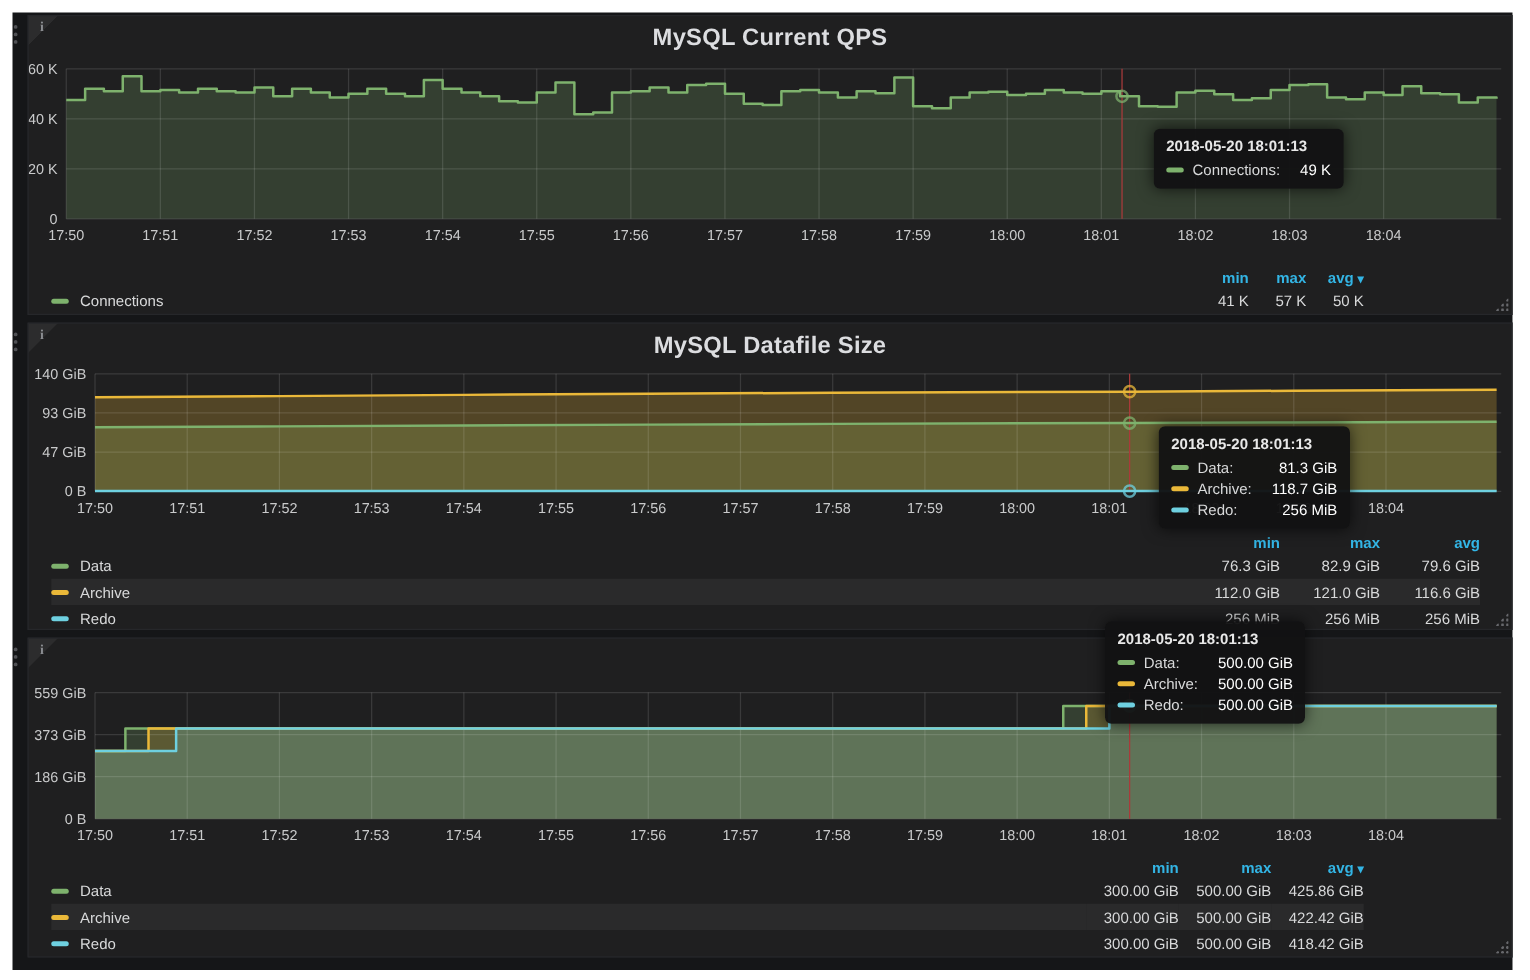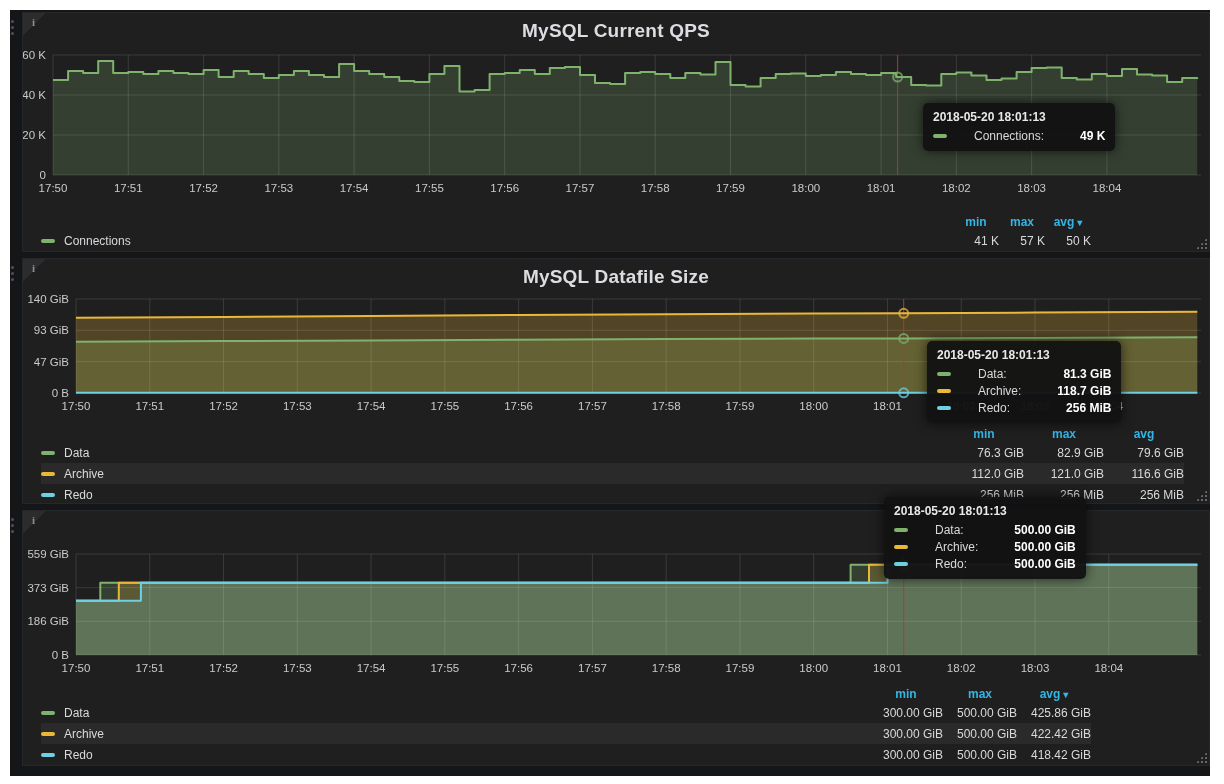--- a/index.html
+++ b/index.html
@@ -12,33 +12,33 @@
   .p2{top:500px;height:256px;}
   .panel-title{position:absolute;left:0;right:0;top:7px;text-align:center;font-size:19px;font-weight:bold;
                color:#dcdde0;letter-spacing:.2px;cursor:pointer;}
   .corner-info{position:absolute;left:0;top:0;width:24px;height:24px;
                background:linear-gradient(135deg, rgba(255,255,255,0.06) 0%, rgba(255,255,255,0.06) 47%, transparent 48%);}
   .corner-info .glyph{position:absolute;left:9px;top:3px;font-size:11px;font-weight:bold;color:#8b8d91;
                       font-family:"Liberation Serif",serif;}
   .chart-svg{position:absolute;left:0;top:0;}
   .legend-wrap{position:absolute;}
   table.legend{width:100%;border-collapse:collapse;table-layout:fixed;font-size:12px;color:#d8d9da;}
-  table.legend th{font-weight:bold;color:#33b5e5;height:17px;padding:0;cursor:pointer;}
+  table.legend th{font-weight:bold;color:#33b5e5;text-align:right;height:17px;padding:0;cursor:pointer;}
   table.legend th.namecol{text-align:left;}
   table.legend td{height:21px;padding:0;text-align:right;}
   table.legend td.name{text-align:left;white-space:nowrap;cursor:pointer;}
   table.legend tbody tr:nth-child(even){background:rgba(255,255,255,0.05);}
   .dash{display:inline-block;width:14px;height:4px;border-radius:2px;margin-right:9px;vertical-align:2px;}
   .caret{color:#33b5e5;font-size:10px;margin-left:3px;}
   .tooltip{position:absolute;background:rgba(18,18,19,0.96);border-radius:5px;padding:7px 10px 8px 10px;
            box-shadow:0 0 12px rgba(0,0,0,0.65);z-index:50;font-size:12px;color:#d8d9da;white-space:nowrap;}
   .tt-date{font-weight:bold;color:#e8e8e8;margin-bottom:5px;}
-  .tt-row{display:flex;align-items:center;margin-top:3px;gap:20px;}
+  .tt-row{display:flex;align-items:center;margin-top:3px;}
   .tt-row .dash{margin-right:7px;}
-  .tt-val{margin-left:auto;padding-left:16px;font-weight:bold;color:#ffffff;}
+  .tt-val{margin-left:auto;padding-left:16px;font-weight:normal;color:#ffffff;}
   .drag-dots{position:absolute;left:1px;width:4px;display:flex;flex-direction:column;gap:3px;cursor:move;}
   .drag-dots i{width:3px;height:3px;border-radius:50%;background:#505155;}
   .resize-grip{position:absolute;right:2px;bottom:2px;width:11px;height:11px;cursor:nwse-resize;
                background-image:radial-gradient(#67686c 1px, transparent 1.3px);background-size:4px 4px;
                clip-path:polygon(100% 0, 100% 100%, 0 100%);}
 </style>
 </head>
 <body>
 
 <div class="page">

